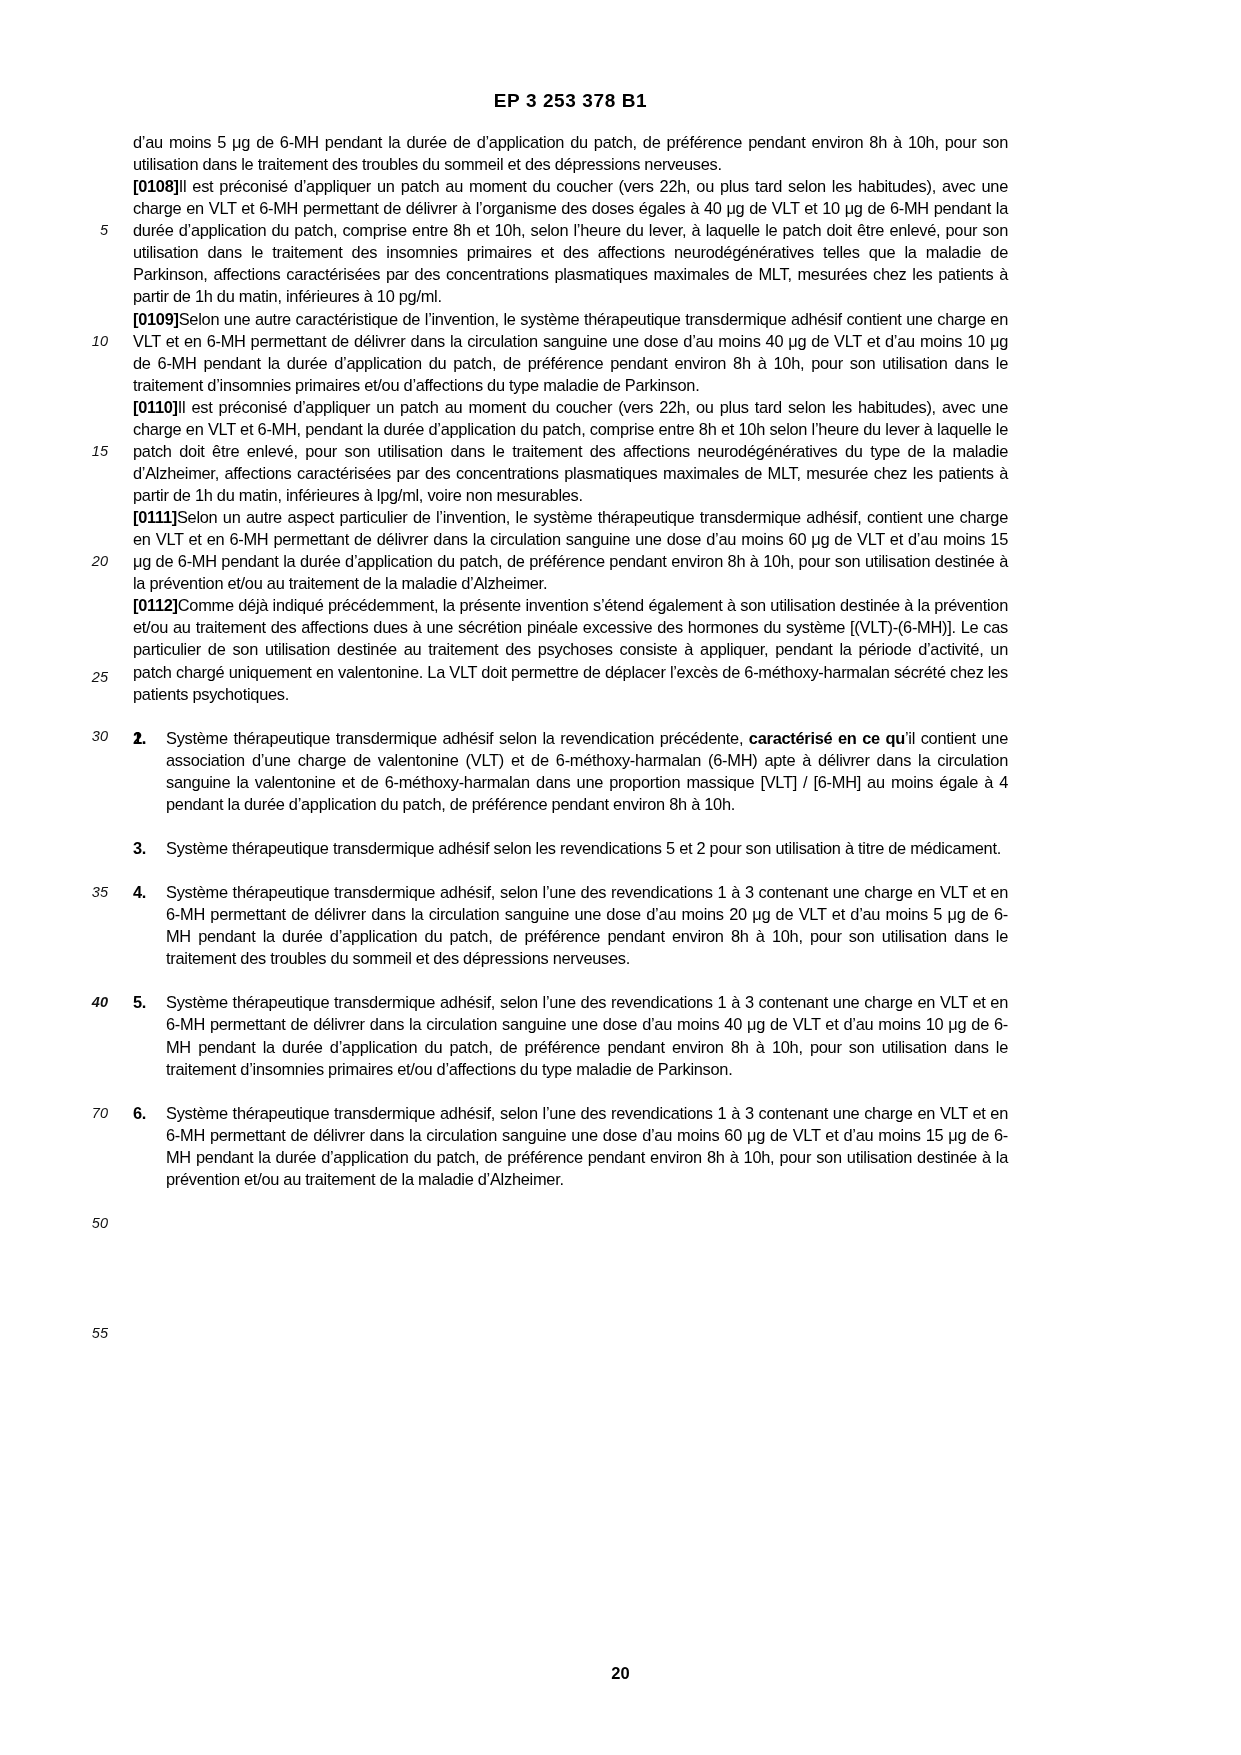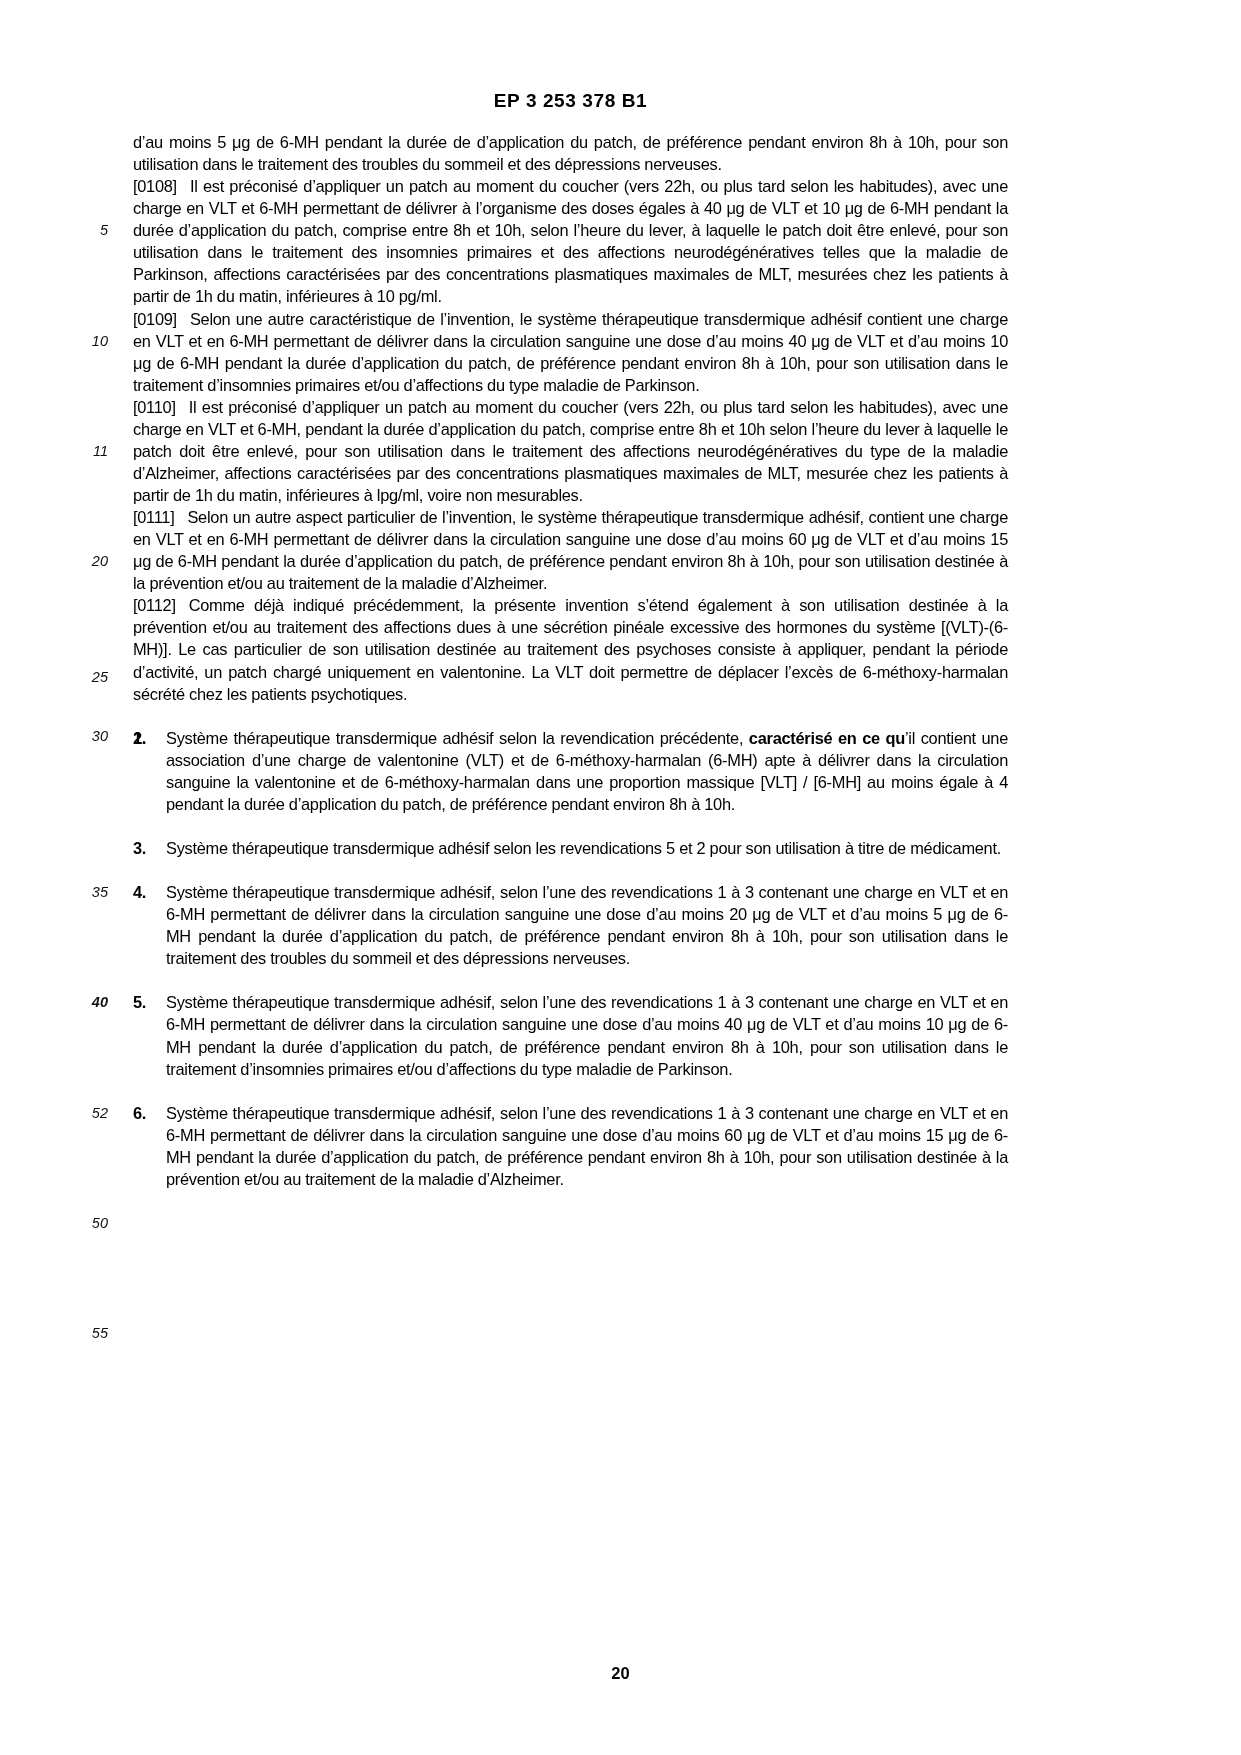--- a/index.html
+++ b/index.html
@@ -41,21 +41,21 @@
   .content {
     position: absolute;
     top: 131px;
     left: 133px;
     width: 875px;
     font-size: 16.4px;
     line-height: 22.06px;
     letter-spacing: -0.28px;
   }
   .para { text-align: justify; }
-  .ptag { font-weight: normal; margin-right: 13px; }
+  .ptag { font-weight: bold; }
   .claims-heading {
     font-size: 16.4px;
     font-weight: bold;
     margin-top: 44.1px;
     margin-bottom: 22.06px;
     text-align: left;
   }
   .claim {
     position: relative;
     padding-left: 33px;
@@ -81,27 +81,27 @@
 </head>
 <body>
 
 <div class="page">
 
   <div class="header-title">EP 3 253 378 B1</div>
 
   <div class="margin-numbers" id="margin-numbers">
       <div class="line-no" style="top: 219.2px;">5</div>
       <div class="line-no" style="top: 329.5px;">10</div>
-      <div class="line-no" style="top: 439.8px;">11</div>
+      <div class="line-no" style="top: 439.8px;">15</div>
       <div class="line-no" style="top: 550.1px;">20</div>
       <div class="line-no" style="top: 666px;">25</div>
       <div class="line-no" style="top: 725px;">30</div>
       <div class="line-no" style="top: 881px;">35</div>
       <div class="line-no" style="top: 991.3px; font-weight: bold;">40</div>
-      <div class="line-no" style="top: 1101.6px;">52</div>
+      <div class="line-no" style="top: 1101.6px;">70</div>
       <div class="line-no" style="top: 1211.9px;">50</div>
       <div class="line-no" style="top: 1322.2px;">55</div>
     </div>
 
   <div class="content">
     <div id="paragraphs">
         <p class="para"><span>d’au moins 5 μg de 6-MH pendant la durée de d’application du patch, de préférence pendant environ 8h à 10h, pour son utilisation dans le traitement des troubles du sommeil et des dépressions nerveuses.</span></p>
         <p class="para"><span class="ptag">[0108]</span><span>Il est préconisé d’appliquer un patch au moment du coucher (vers 22h, ou plus tard selon les habitudes), avec une charge en VLT et 6-MH permettant de délivrer à l’organisme des doses égales à 40 μg de VLT et 10 μg de 6-MH pendant la durée d’application du patch, comprise entre 8h et 10h, selon l’heure du lever, à laquelle le patch doit être enlevé, pour son utilisation dans le traitement des insomnies primaires et des affections neurodégénératives telles que la maladie de Parkinson, affections caractérisées par des concentrations plasmatiques maximales de MLT, mesurées chez les patients à partir de 1h du matin, inférieures à 10 pg/ml.</span></p>
         <p class="para"><span class="ptag">[0109]</span><span>Selon une autre caractéristique de l’invention, le système thérapeutique transdermique adhésif contient une charge en VLT et en 6-MH permettant de délivrer dans la circulation sanguine une dose d’au moins 40 μg de VLT et d’au moins 10 μg de 6-MH pendant la durée d’application du patch, de préférence pendant environ 8h à 10h, pour son utilisation dans le traitement d’insomnies primaires et/ou d’affections du type maladie de Parkinson.</span></p>
         <p class="para"><span class="ptag">[0110]</span><span>Il est préconisé d’appliquer un patch au moment du coucher (vers 22h, ou plus tard selon les habitudes), avec une charge en VLT et 6-MH, pendant la durée d’application du patch, comprise entre 8h et 10h selon l’heure du lever à laquelle le patch doit être enlevé, pour son utilisation dans le traitement des affections neurodégénératives du type de la maladie d’Alzheimer, affections caractérisées par des concentrations plasmatiques maximales de MLT, mesurée chez les patients à partir de 1h du matin, inférieures à lpg/ml, voire non mesurables.</span></p>

